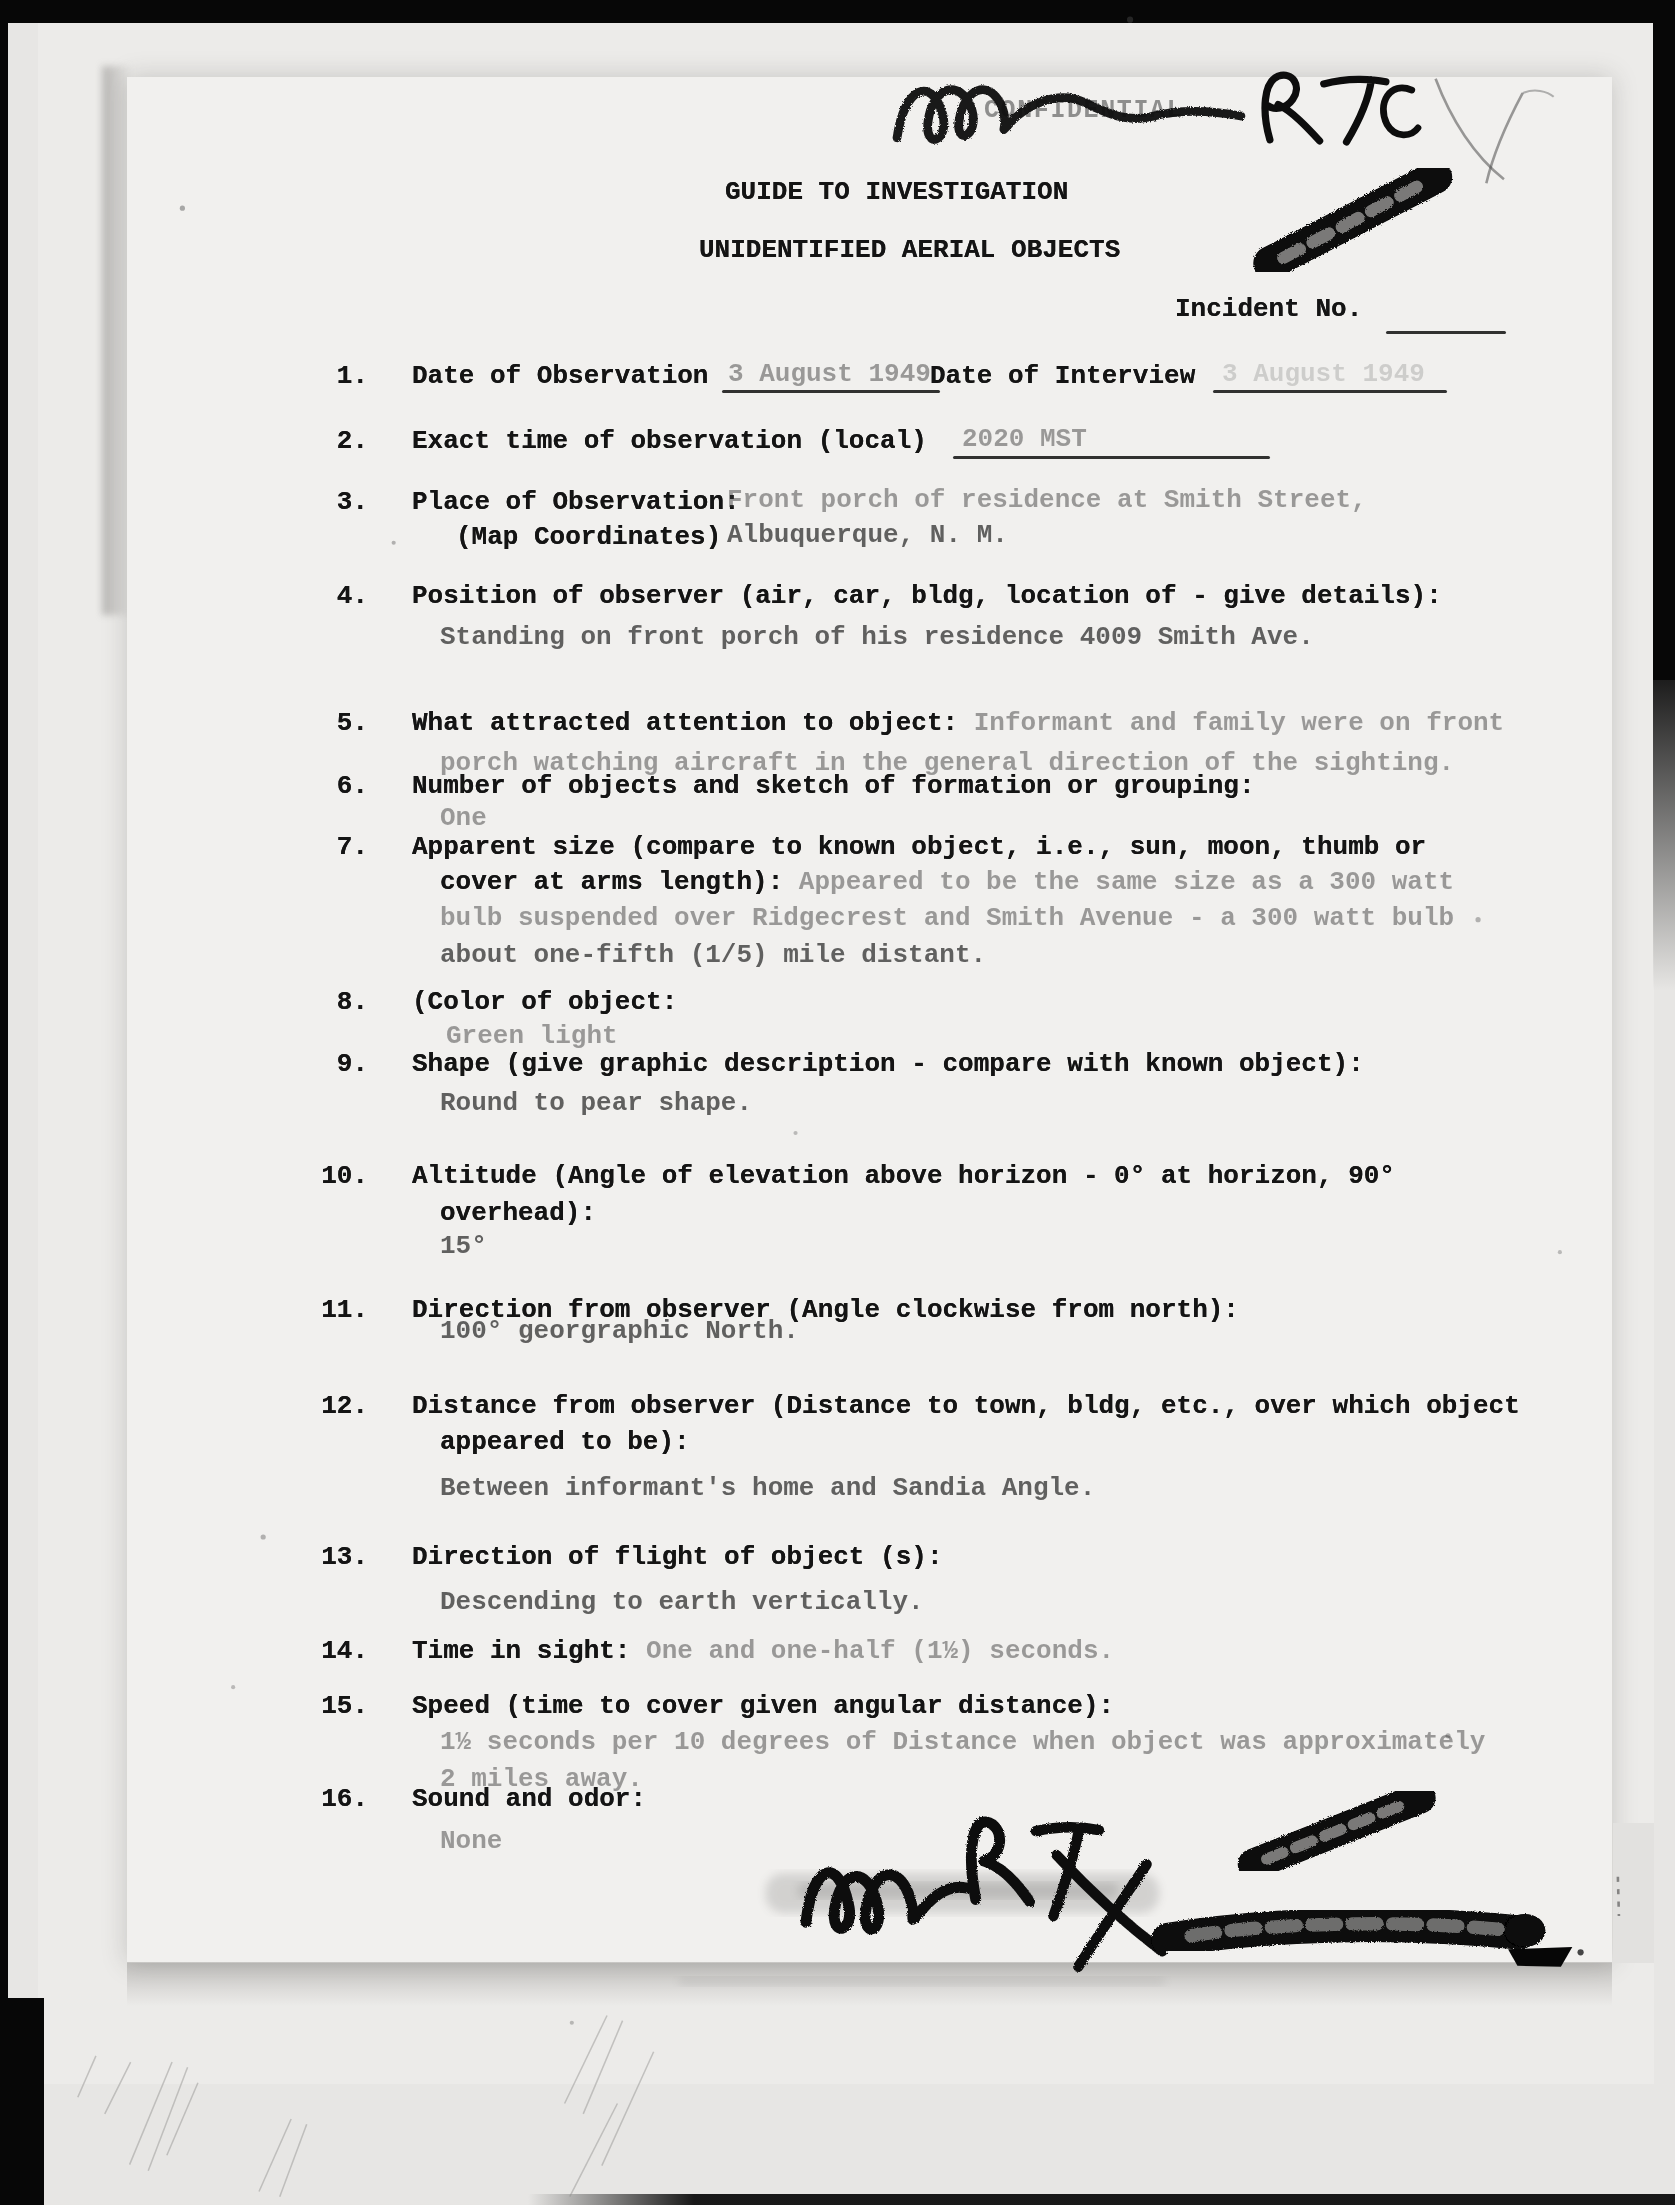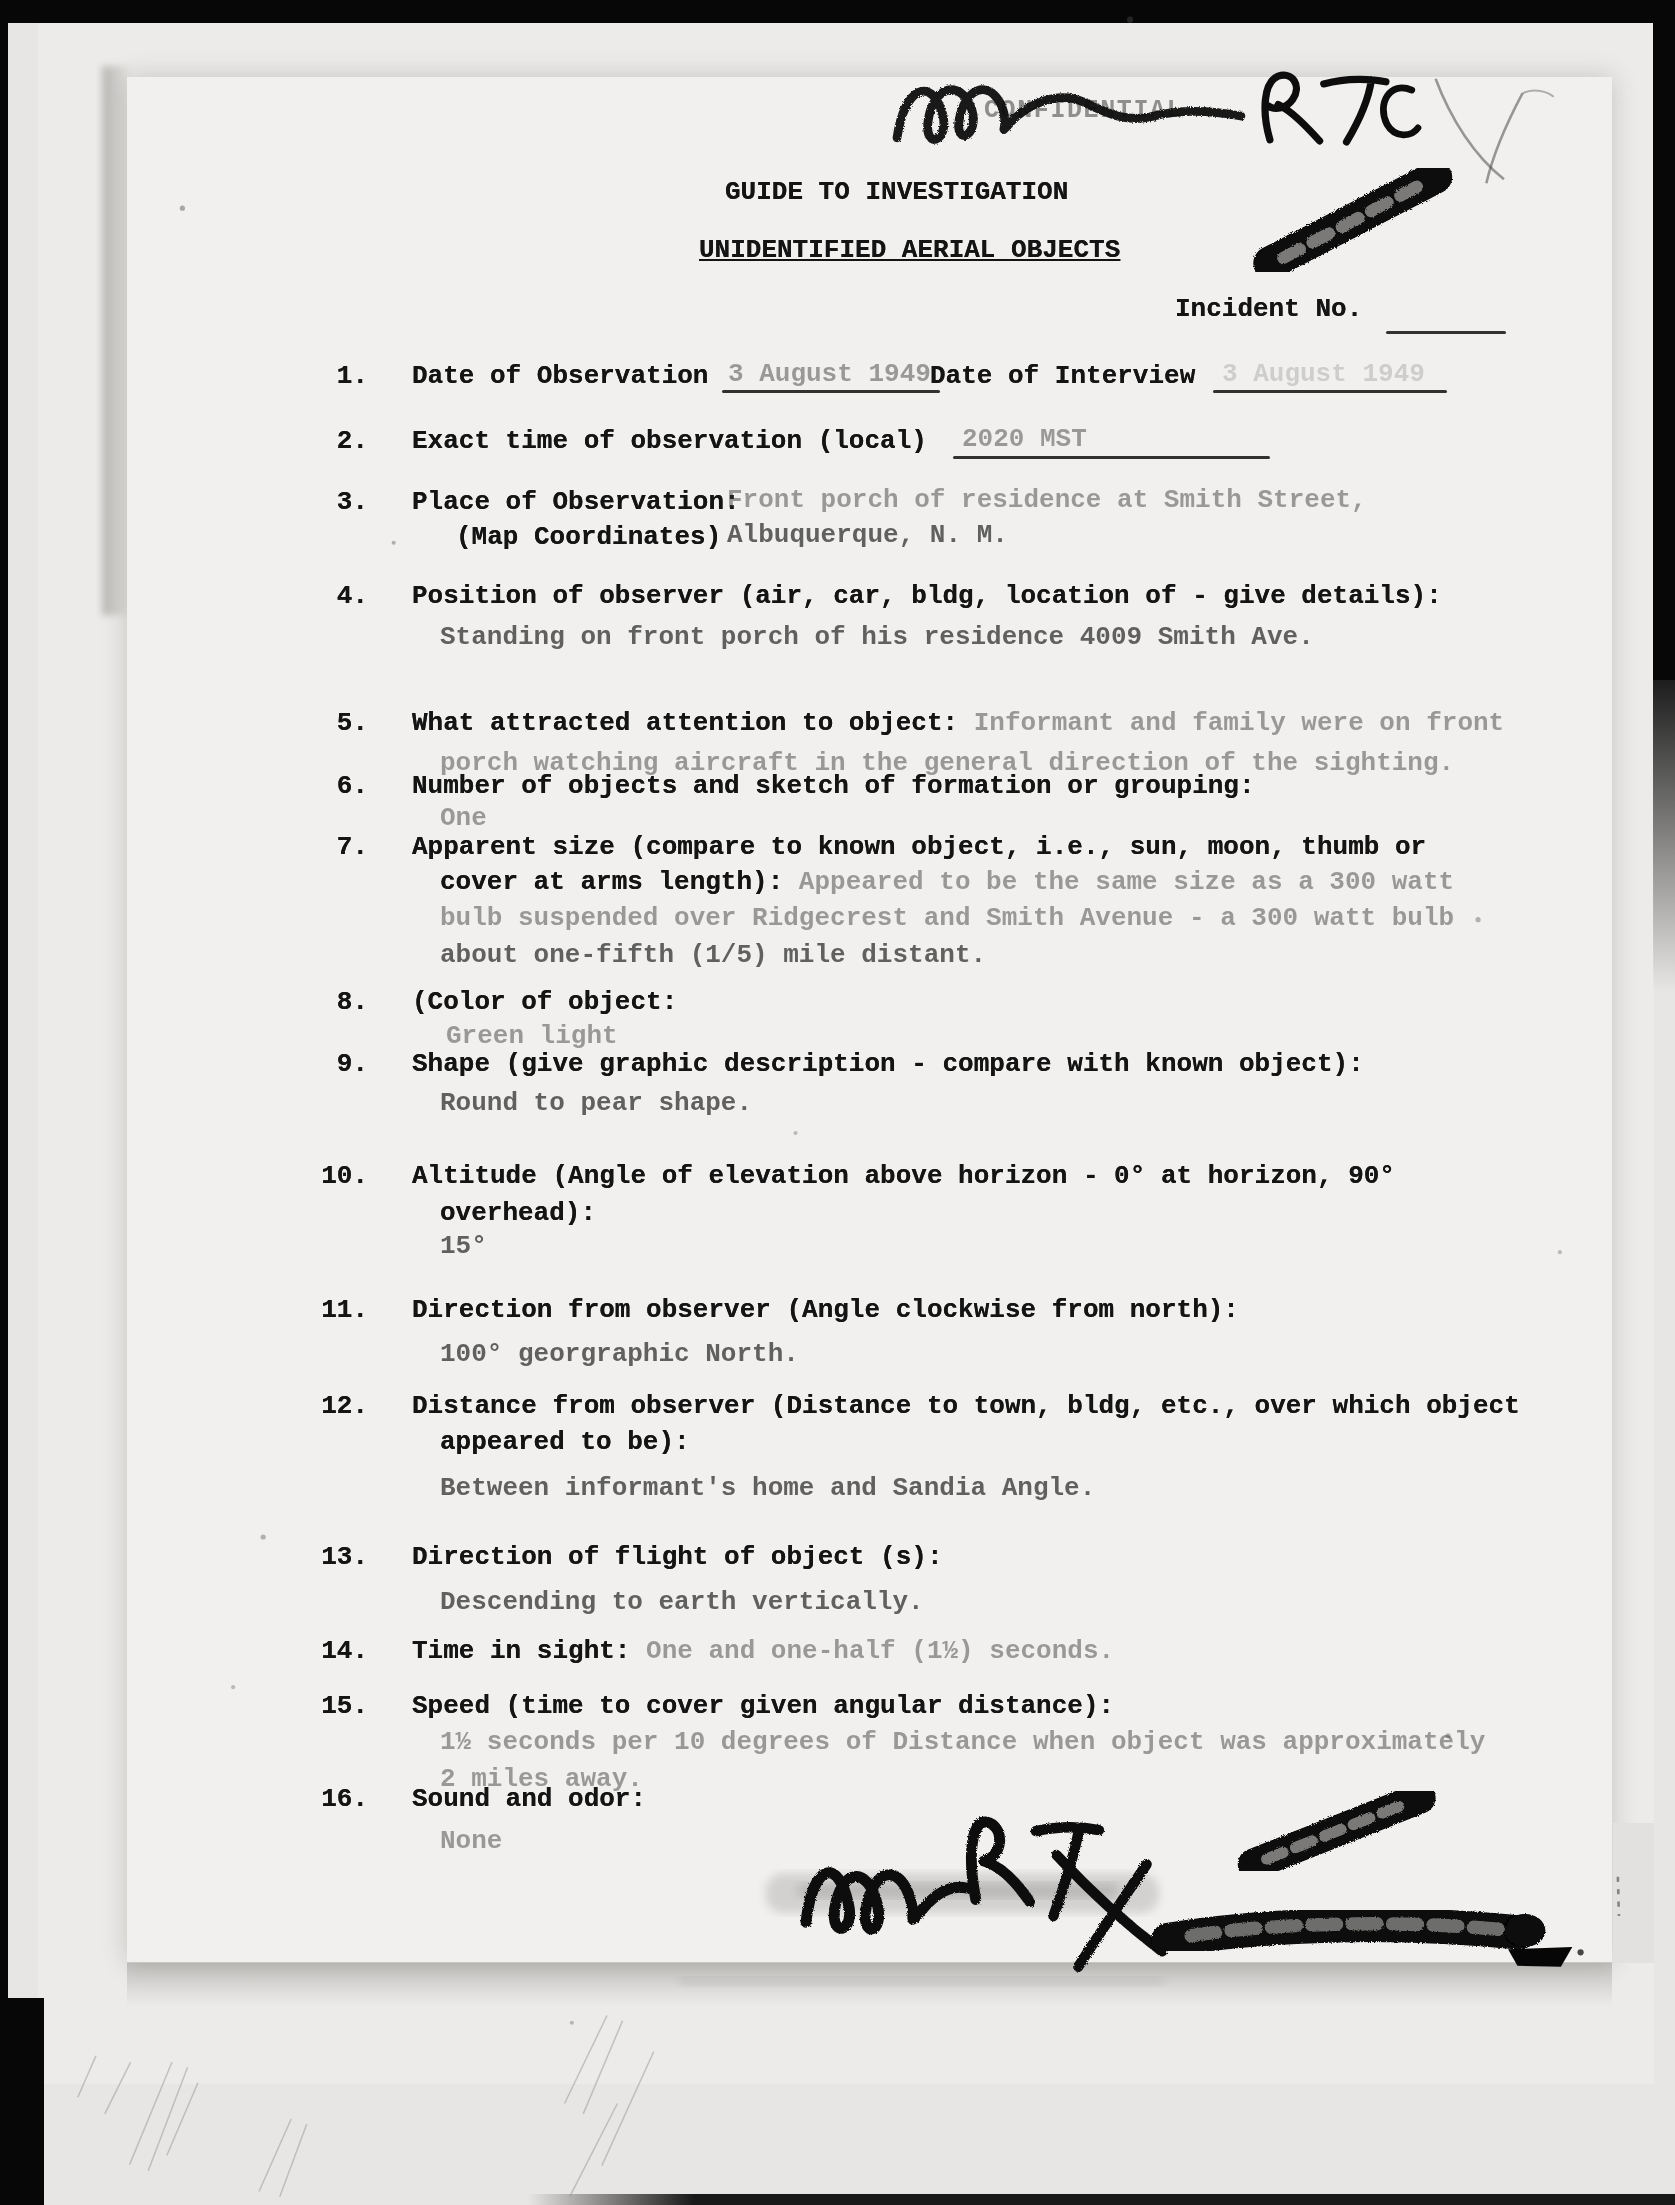--- a/index.html
+++ b/index.html
@@ -30,21 +30,21 @@
   .m{color:#242424;opacity:.70;filter:blur(0.2px);}
   .f{color:#333;opacity:.46;filter:blur(0.4px);}
   .vf{color:#444;opacity:.20;filter:blur(0.6px);}
   .item{position:absolute;left:0;top:0;width:1676px;}
   .num{position:absolute;left:259px;top:0;width:109px;text-align:right;white-space:pre;font-weight:700;}
   .line{position:absolute;white-space:pre;font-weight:700;}
   .rule{position:absolute;height:2.6px;background:#161616;opacity:.88;border-radius:1.6px;}
   
   #conf{left:984px;top:98px;font-size:25px;letter-spacing:1.6px;color:#2e2e2e;opacity:.5;filter:blur(0.7px);}
   #t1{left:725px;top:179px;}
-  #t2{left:699px;top:237px;text-decoration:underline;}
+  #t2{left:699px;top:237px;}
   #inc{left:1175px;top:296px;}
   #incrule{left:1386px;top:331px;width:120px;}
   svg{position:absolute;left:0;top:0;pointer-events:none;}
 </style>
 </head>
 <body>
 
 <div id="scan">
   <div id="backsheet"></div>
   <div id="undersheet-shadow"></div>
@@ -121,21 +121,21 @@
       </div>
       <div class="item" style="top: 1163px;">
         <span class="num q">10.</span>
         <div class="line" style="left: 412px; top: 0px;"><span class="q">Altitude (Angle of elevation above horizon - 0° at horizon, 90°</span></div>
         <div class="line" style="left: 440px; top: 37px;"><span class="q">overhead):</span></div>
         <div class="line" style="left: 440px; top: 70px;"><span class="m">15°</span></div>
       </div>
       <div class="item" style="top: 1297px;">
         <span class="num q">11.</span>
         <div class="line" style="left: 412px; top: 0px;"><span class="q">Direction from observer (Angle clockwise from north):</span></div>
-        <div class="line" style="left: 440px; top: 44px;"><span class="m">100° georgraphic North.</span></div>
+        <div class="line" style="left: 440px; top: 21px;"><span class="m">100° georgraphic North.</span></div>
       </div>
       <div class="item" style="top: 1393px;">
         <span class="num q">12.</span>
         <div class="line" style="left: 412px; top: 0px;"><span class="q">Distance from observer (Distance to town, bldg, etc., over which object</span></div>
         <div class="line" style="left: 440px; top: 36px;"><span class="q">appeared to be):</span></div>
         <div class="line" style="left: 440px; top: 82px;"><span class="m">Between informant's home and Sandia Angle.</span></div>
       </div>
       <div class="item" style="top: 1544px;">
         <span class="num q">13.</span>
         <div class="line" style="left: 412px; top: 0px;"><span class="q">Direction of flight of object (s):</span></div>

